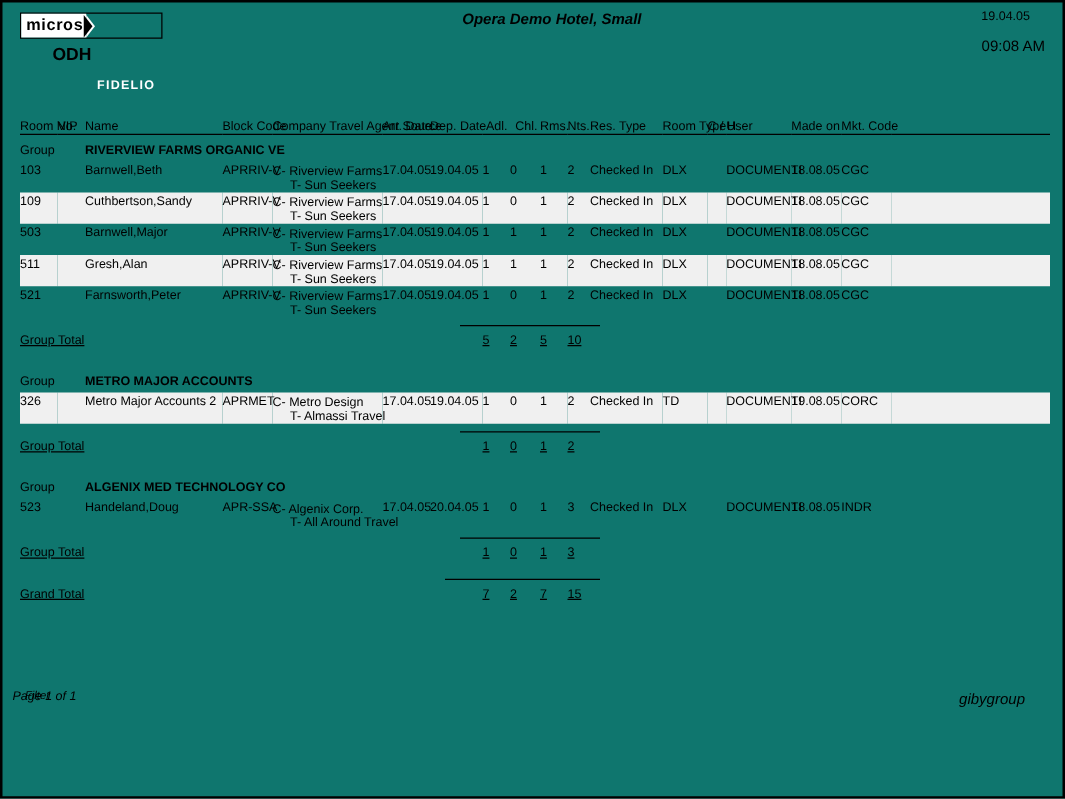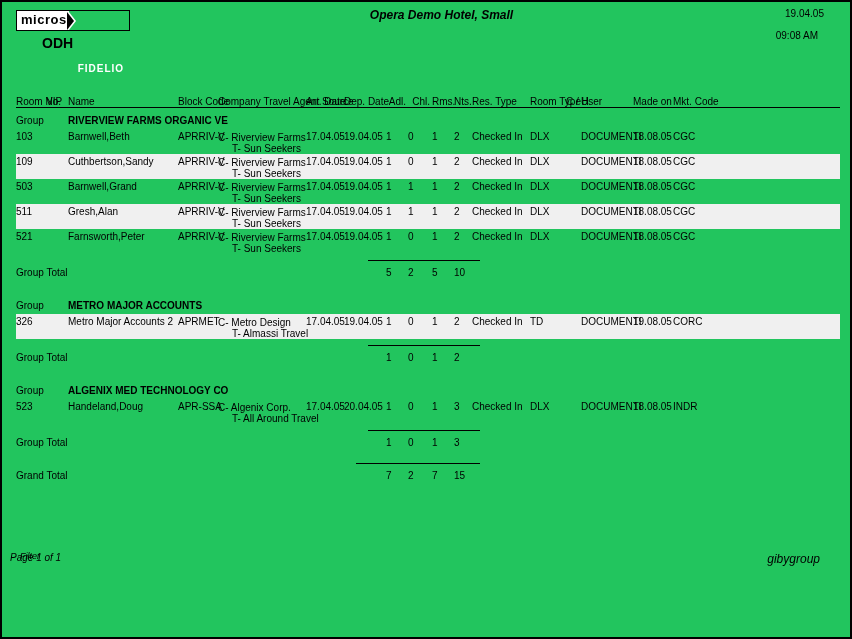--- a/index.html
+++ b/index.html
@@ -1,29 +1,29 @@
 <!DOCTYPE html>
 <html><head>
 <meta charset="utf-8">
 <style>
   html,body{margin:0;padding:0;background:#fff;}
   body{width:852px;height:639px;font-family:"Liberation Sans",sans-serif;color:#000;}
-  .page{position:relative;width:852px;height:639px;border:2px solid #000;box-sizing:border-box;background:#22c55e;overflow:hidden;}
+  .page{position:relative;width:852px;height:639px;border:2px solid #000;box-sizing:border-box;background:#0f766e;overflow:hidden;}
 
   
   .logo{position:absolute;left:14px;top:8px;display:inline-flex;align-items:stretch;border:1px solid #000;height:19px;}
   .logo-micros{background:#fff;color:#000;font-weight:bold;font-size:13px;line-height:18px;padding:0 2px 0 4px;letter-spacing:0.5px;}
   .logo-arrow{width:0;height:0;border-top:9px solid transparent;border-bottom:9px solid transparent;border-left:7px solid #fff;position:relative;z-index:2;margin-right:-7px;align-self:center;}
   .logo-arrow::before{content:"";position:absolute;left:-9px;top:-9px;width:0;height:0;border-top:9px solid transparent;border-bottom:9px solid transparent;border-left:7px solid #000;}
   .logo-fidelio{background:#000;color:#fff;font-weight:bold;font-size:10px;line-height:19px;padding:0 5px 0 9px;letter-spacing:1px;margin-top:48px;}
   .property-code{position:absolute;left:40px;top:33px;font-weight:bold;font-size:14px;}
   .hotel-name{position:absolute;left:0;right:0;top:6px;text-align:center;font-weight:bold;font-style:italic;font-size:12px;padding-left:31px;}
   .report-title{position:absolute;left:0;right:0;top:40px;text-align:center;font-weight:bold;font-style:italic;font-size:12px;}
   .report-date{position:absolute;right:26px;top:6px;font-size:10px;}
-  .report-time{position:absolute;right:32px;top:28px;font-size:10px;}
+  .report-time{position:absolute;right:14px;top:28px;font-size:12px;}
 
   
   table.report{position:absolute;left:14px;top:94px;width:824px;border-collapse:collapse;table-layout:fixed;font-size:10px;}
   table.report th, table.report td{padding:0;margin:0;vertical-align:top;font-weight:normal;text-align:left;white-space:nowrap;overflow:visible;}
   thead th{white-space:pre-line;line-height:11px;padding-bottom:3px;border-bottom:1px solid #000;}
   thead th.num{text-align:right;padding-right:2px;}
   .pad-l{padding-left:4px;}
   .pad-s{padding-left:2px;}
 
   tr.group-header{height:21px;}
@@ -33,21 +33,21 @@
   tr.data-row{height:22px;}
   tr.data-row td{padding-top:3px;line-height:10px;}
   tr.data-row.shaded{background:#f0f0f0;}
   td.num{text-align:right;padding-right:2px;}
   .agent-line{padding-left:14px;line-height:11px;}
   .company-line{line-height:11px;}
 
   tr.rule-row td{padding:0;height:3px;}
   .rule{border-top:1px solid #000;width:112px;margin-left:352px;height:0;}
   tr.rule-row.grand .rule{width:124px;margin-left:340px;}
-  tr.total-row{height:17px;font-weight:bold;}
+  tr.total-row{height:17px;font-weight:bold;text-decoration:underline;}
   tr.total-row td{padding-top:4px;}
   td.total-label{text-align:right;padding-right:6px;}
   tr.spacer td{height:6px;}
   tr.spacer.sp-md td{height:13px;}
 
   
   .footer-filter-label{position:absolute;left:18px;top:549px;font-size:9px;font-style:italic;}
   .footer-lines{position:absolute;left:55px;top:548px;font-size:9px;line-height:11px;white-space:pre;}
   .page-number{position:absolute;left:8px;right:0;top:550px;text-align:left;font-size:10px;font-style:italic;}
   .report-code{position:absolute;right:30px;top:550px;font-size:12px;font-style:italic;}
@@ -171,21 +171,21 @@
       <td class="pad-s">DLX</td>
       <td class="pad-s"></td>
       <td class="pad-s">DOCUMENTI</td>
       <td class="pad-s">18.08.05</td>
       <td class="pad-s">CGC</td>
       <td></td>
     </tr>
         <tr class="data-row">
       <td class="pad-l">503</td>
       <td></td>
-      <td class="pad-s">Barnwell,Grand</td>
+      <td class="pad-s">Barnwell,Major</td>
       <td>APRRIV-V</td>
       <td class="pad-s">
         <div class="company-line">C- Riverview Farms</div>
         <div class="agent-line">T- Sun Seekers</div>
       </td>
       <td class="pad-s">17.04.05</td>
       <td class="pad-s">19.04.05</td>
       <td class="num">1</td>
       <td class="num">1</td>
       <td class="num">1</td>

